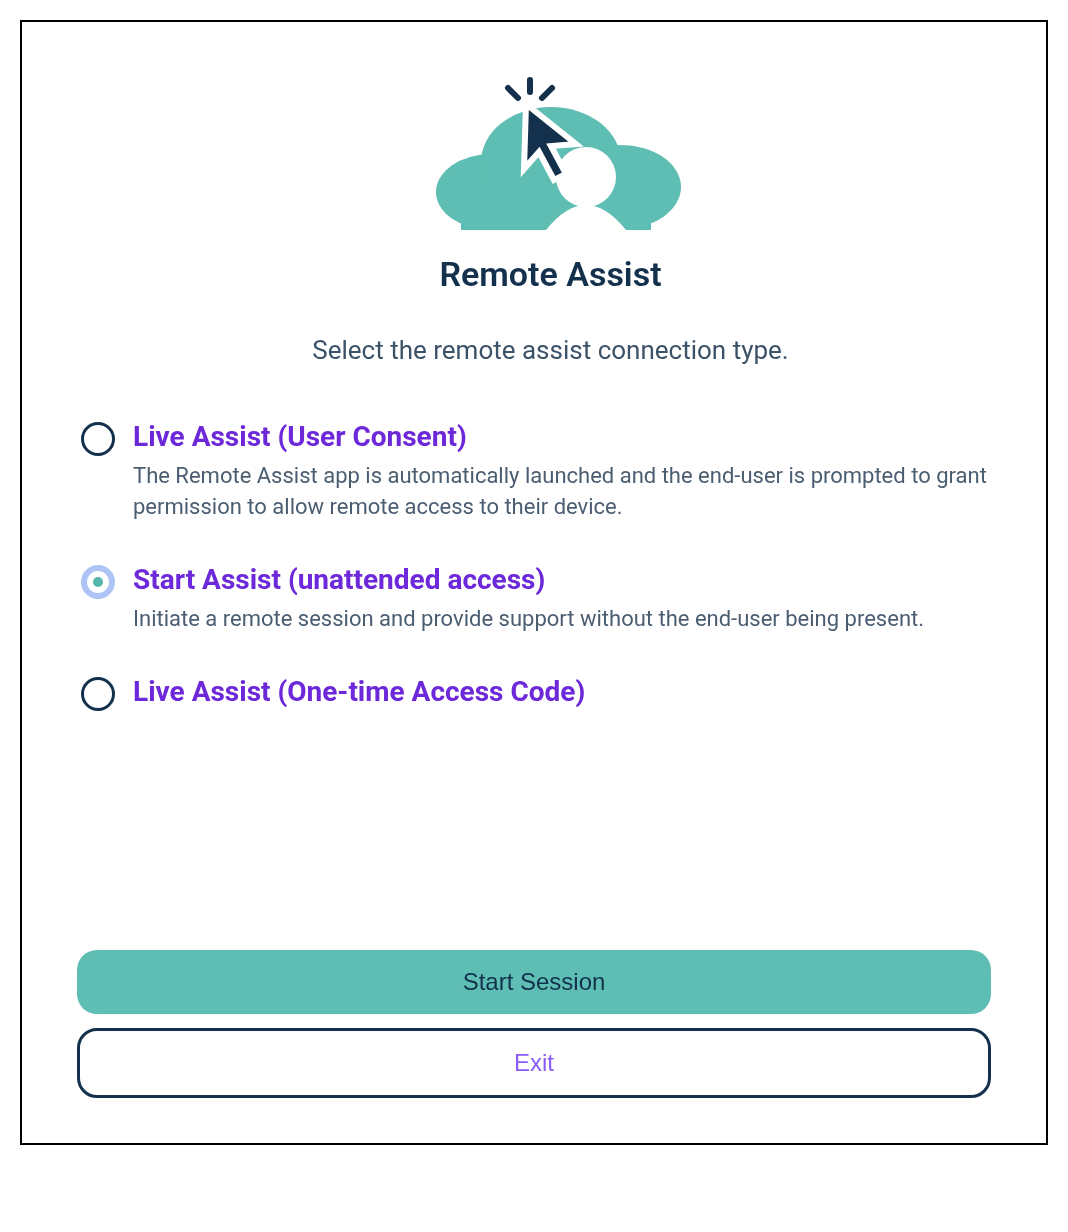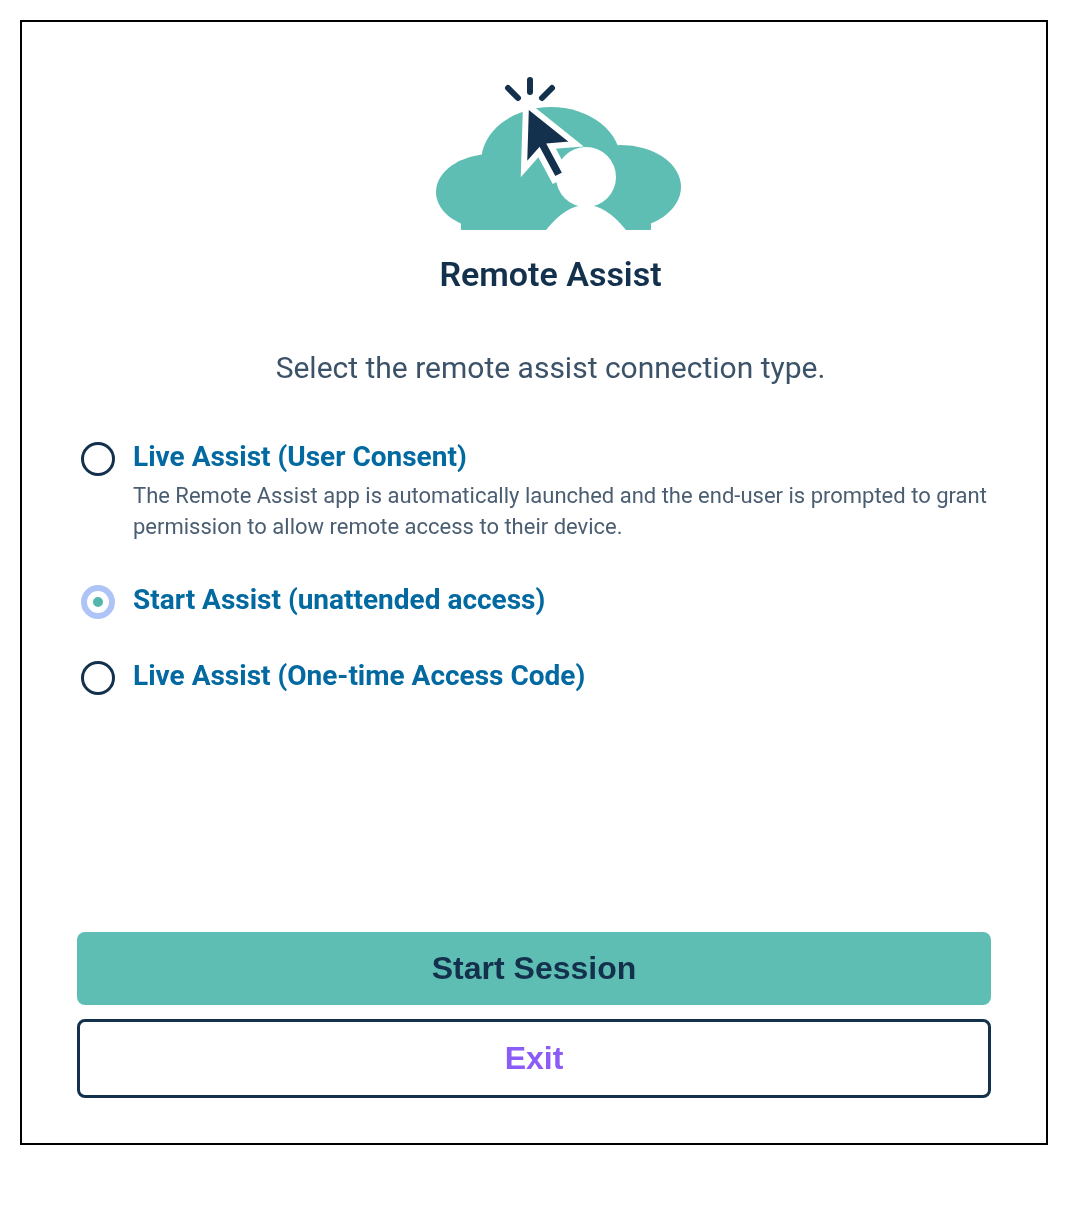--- a/index.html
+++ b/index.html
@@ -21,23 +21,23 @@
   .logo-wrap { text-align:center; margin-top:10px; }
   .app-title {
     text-align:center;
     font-size:34px;
     font-weight:600;
     color:#13314d;
     margin-top:18px;
   }
   .subtitle {
     text-align:center;
-    font-size:30px;
+    font-size:26px;
     color:#3b5268;
-    margin-top:56px;
+    margin-top:41px;
   }
   .options {
     margin-top:55px;
   }
   .option {
     display:flex;
     align-items:flex-start;
     gap:18px;
     margin-bottom:40px;
     padding-left:4px;
@@ -60,39 +60,39 @@
     position:absolute;
     inset:3px;
     border-radius:50%;
     background:#52b6ab;
     border:3px solid #fff;
   }
   .option-text { flex:1; }
   .option-label {
     font-size:28px;
     font-weight:700;
-    color:#0369a1;
+    color:#6d28d9;
     line-height:1.2;
   }
   .option-desc {
     font-size:22px;
     color:#4b5e71;
     margin-top:6px;
     line-height:1.45;
   }
   .buttons {
     position:absolute;
     left:55px; right:55px; bottom:45px;
   }
   .btn {
     width:100%;
-    font-size:32px;
-    font-weight:700;
+    font-size:24px;
+    font-weight:400;
     padding:18px 0;
-    border-radius:8px;
+    border-radius:20px;
     cursor:pointer;
   }
   .btn-primary {
     background:#5fbeb3;
     color:#13314d;
     border:none;
     margin-bottom:14px;
   }
   .btn-secondary {
     background:#fff;
@@ -144,20 +144,21 @@
       <div class="option-text">
         <div class="option-label">Live Assist (User Consent)</div>
         <div class="option-desc">The Remote Assist app is automatically launched and the end-user is prompted to grant permission to allow remote access to their device.</div>
       </div>
     </div>
 
     <div class="option">
       <div class="radio selected"></div>
       <div class="option-text">
         <div class="option-label">Start Assist (unattended access)</div>
+        <div class="option-desc">Initiate a remote session and provide support without the end-user being present.</div>
       </div>
     </div>
 
     <div class="option">
       <div class="radio"></div>
       <div class="option-text">
         <div class="option-label">Live Assist (One-time Access Code)</div>
       </div>
     </div>
 

